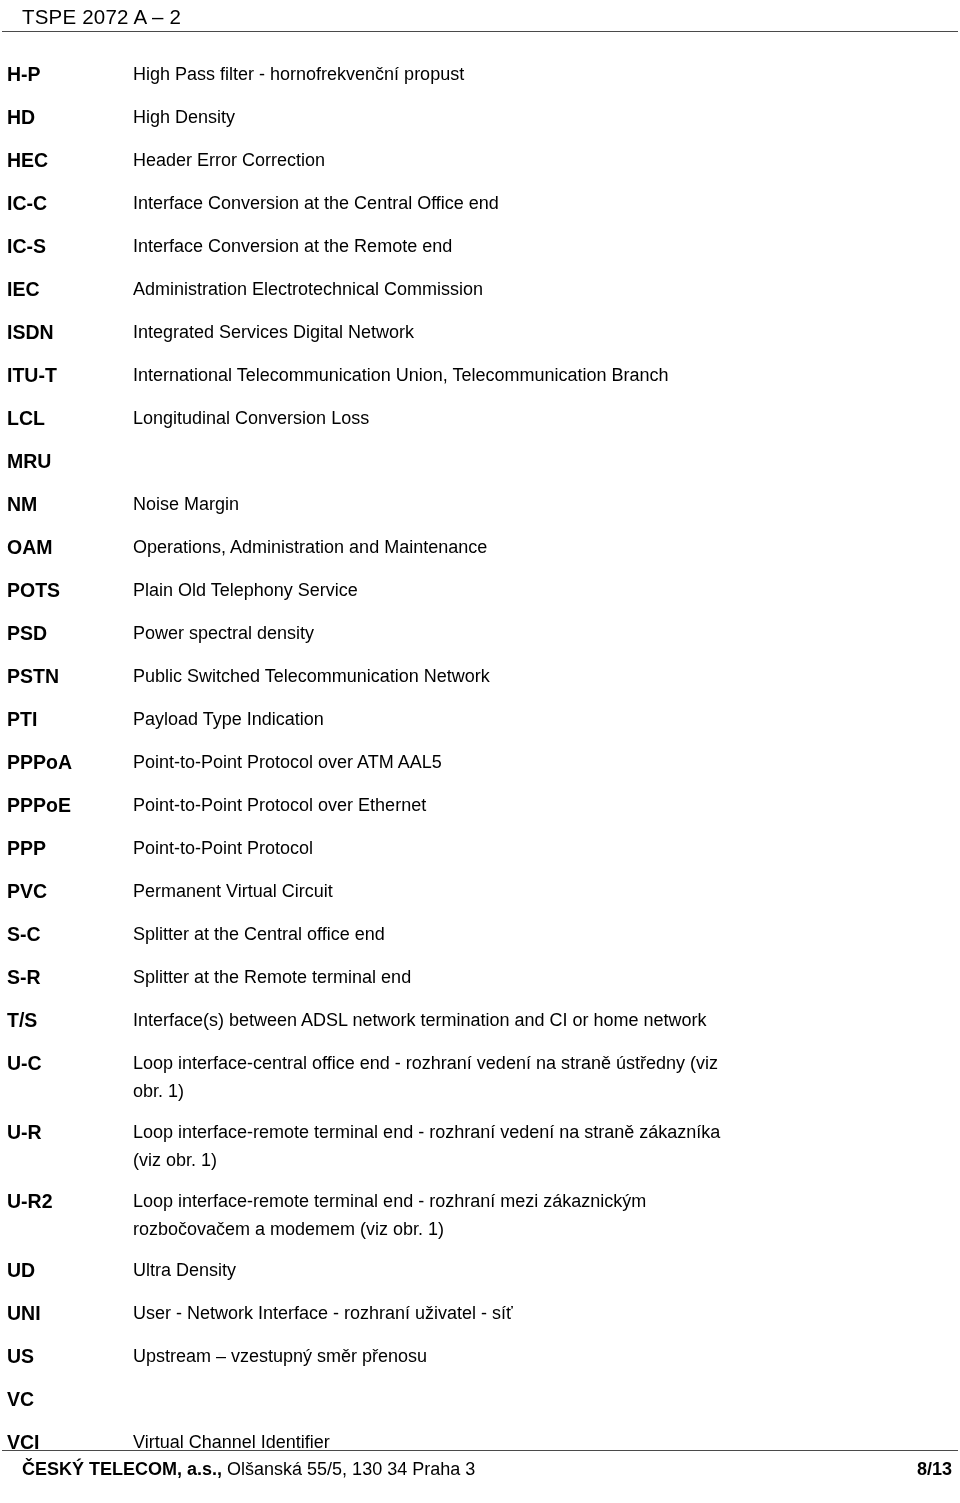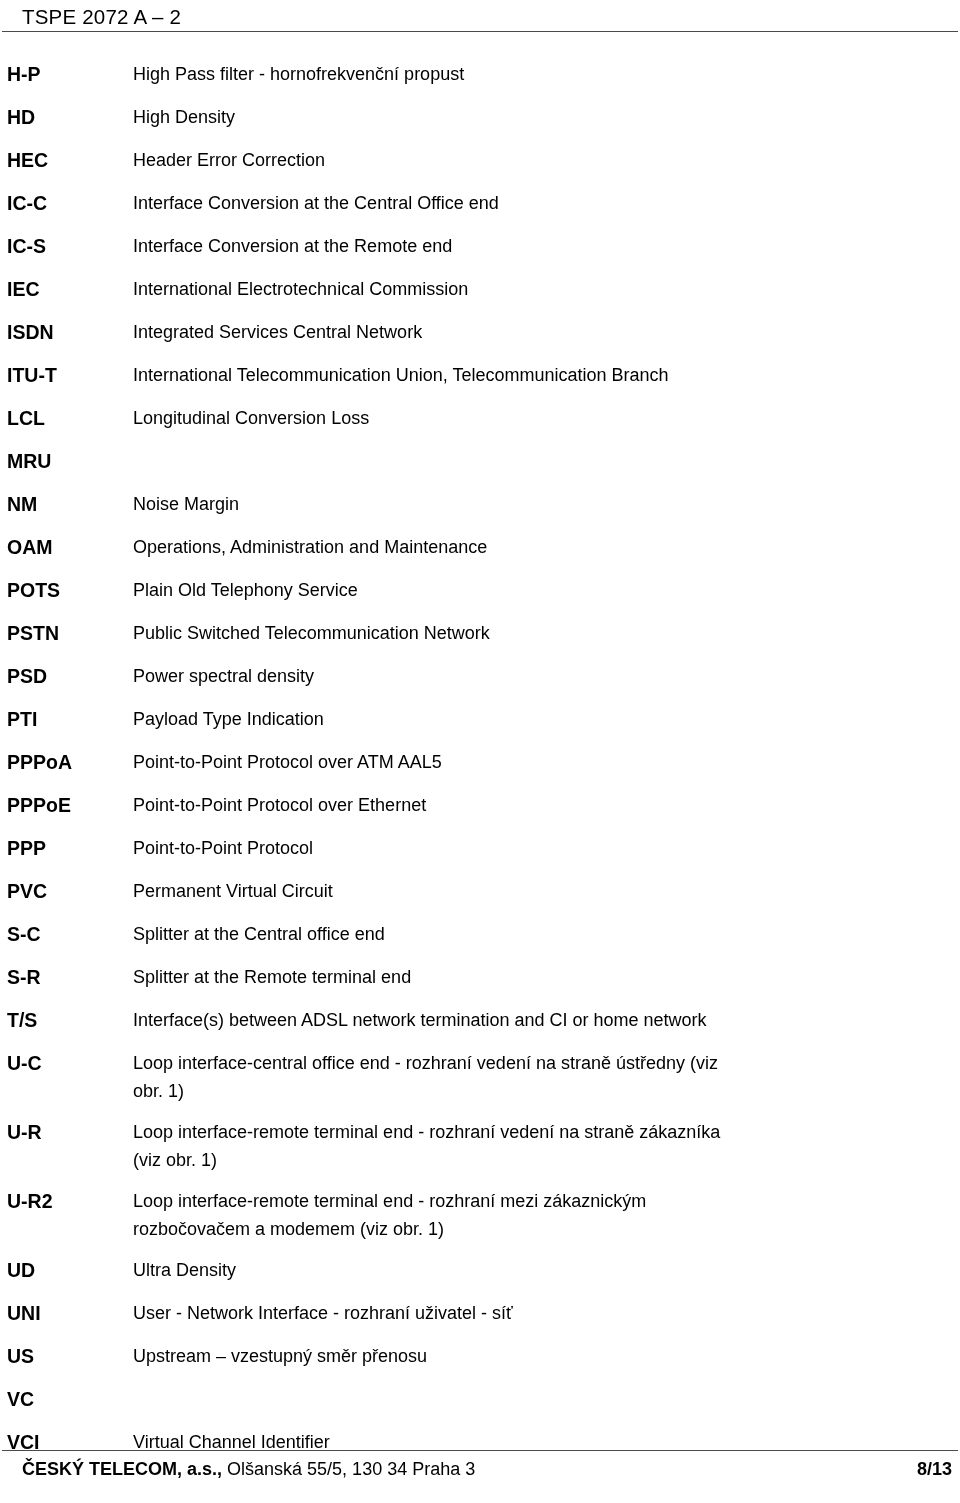--- a/index.html
+++ b/index.html
@@ -164,27 +164,27 @@
       </div>
       <div class="abbr-row">
         <div class="abbr-term">IC-S</div>
         <div class="abbr-def">
           <span class="line">Interface Conversion at the Remote end</span>
         </div>
       </div>
       <div class="abbr-row">
         <div class="abbr-term">IEC</div>
         <div class="abbr-def">
-          <span class="line">International Electrotechnical Commission</span>
+          <span class="line">Administration Electrotechnical Commission</span>
         </div>
       </div>
       <div class="abbr-row">
         <div class="abbr-term">ISDN</div>
         <div class="abbr-def">
-          <span class="line">Integrated Services Central Network</span>
+          <span class="line">Integrated Services Digital Network</span>
         </div>
       </div>
       <div class="abbr-row">
         <div class="abbr-term">ITU-T</div>
         <div class="abbr-def">
           <span class="line">International Telecommunication Union, Telecommunication Branch</span>
         </div>
       </div>
       <div class="abbr-row">
         <div class="abbr-term">LCL</div>
@@ -207,29 +207,29 @@
           <span class="line">Operations, Administration and Maintenance</span>
         </div>
       </div>
       <div class="abbr-row">
         <div class="abbr-term">POTS</div>
         <div class="abbr-def">
           <span class="line">Plain Old Telephony Service</span>
         </div>
       </div>
       <div class="abbr-row">
+        <div class="abbr-term">PSD</div>
+        <div class="abbr-def">
+          <span class="line">Power spectral density</span>
+        </div>
+      </div>
+      <div class="abbr-row">
         <div class="abbr-term">PSTN</div>
         <div class="abbr-def">
           <span class="line">Public Switched Telecommunication Network</span>
-        </div>
-      </div>
-      <div class="abbr-row">
-        <div class="abbr-term">PSD</div>
-        <div class="abbr-def">
-          <span class="line">Power spectral density</span>
         </div>
       </div>
       <div class="abbr-row">
         <div class="abbr-term">PTI</div>
         <div class="abbr-def">
           <span class="line">Payload Type Indication</span>
         </div>
       </div>
       <div class="abbr-row">
         <div class="abbr-term">PPPoA</div>

